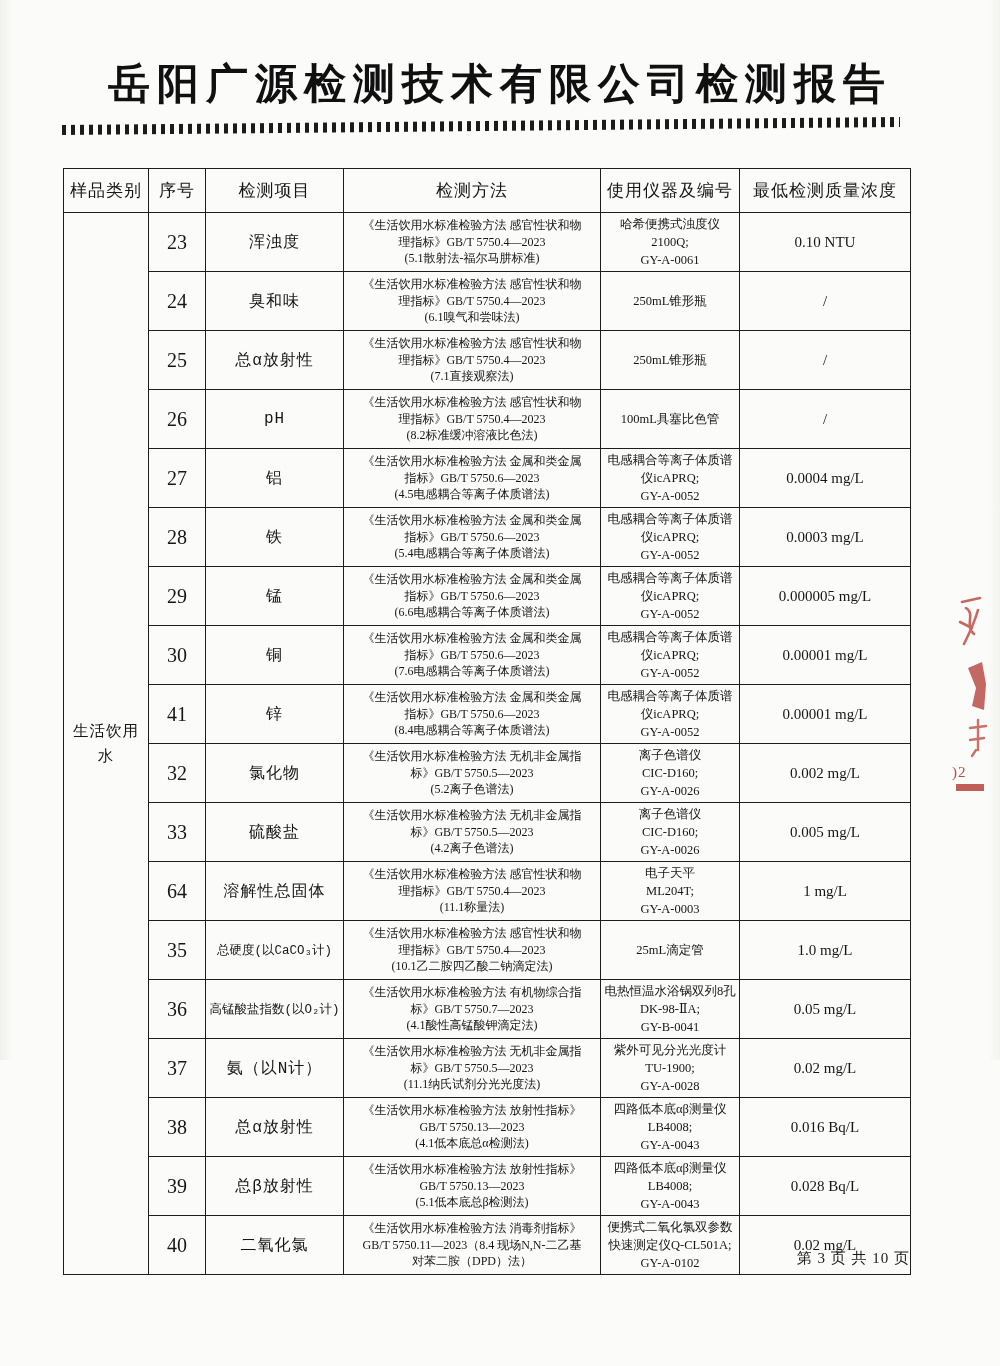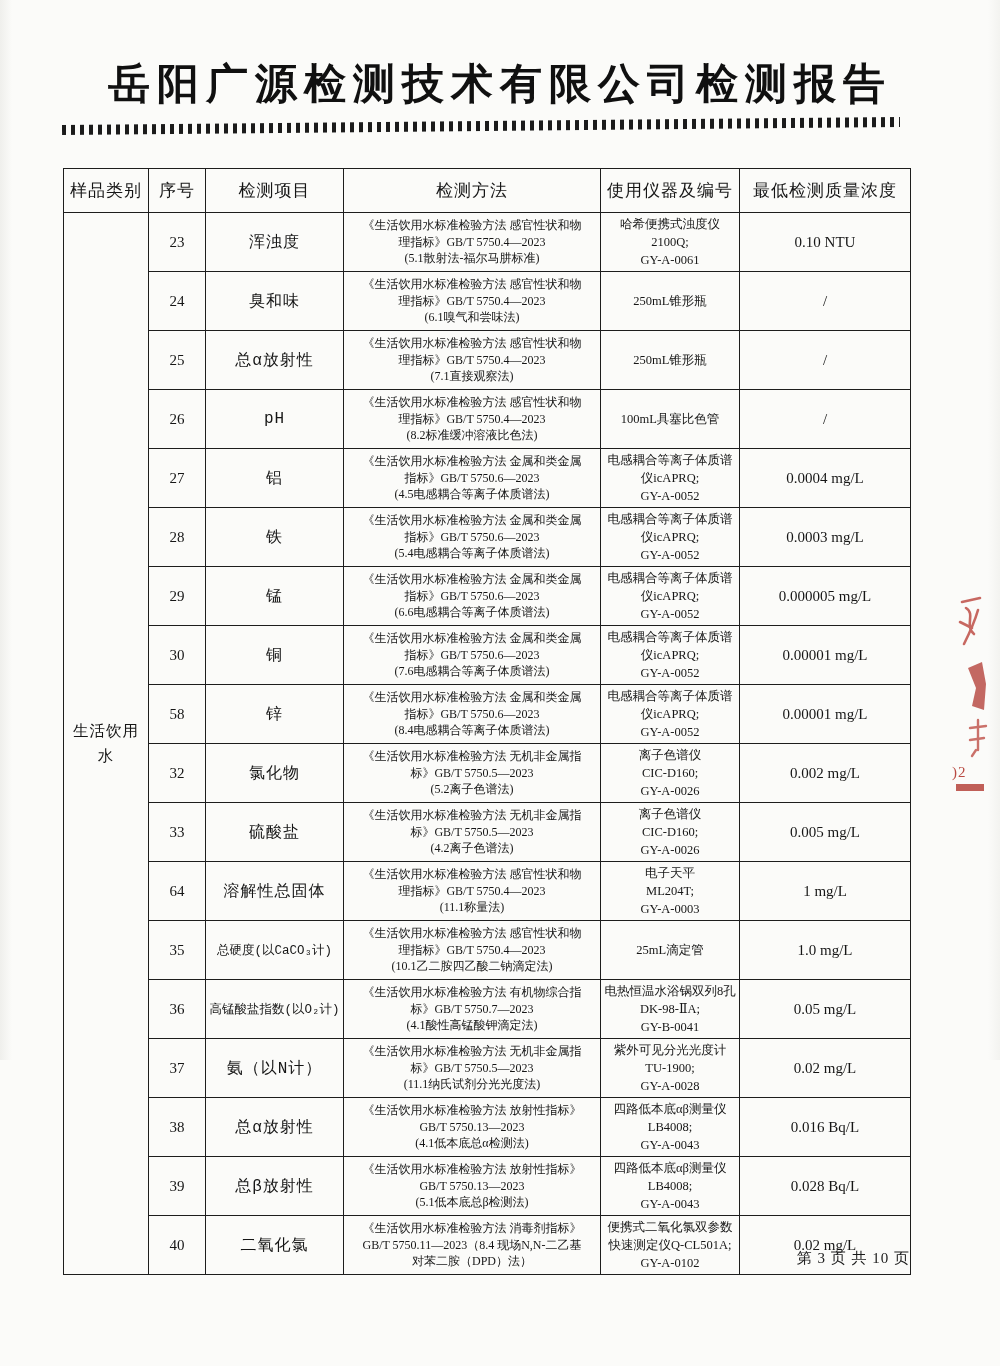--- a/index.html
+++ b/index.html
@@ -44,21 +44,21 @@
   }
   table.report th{
     height:41px;font-size:17px;font-weight:normal;
     letter-spacing:1px;
   }
   table.report tbody td{height:56px;}
   td.cat{
     font-size:15.5px;line-height:1.55;letter-spacing:1px;
     padding:0 10px;
   }
-  td.no{font-size:15px;}
+  td.no{font-size:20px;}
   td.item{font-size:16px;letter-spacing:1px;font-family:Liberation Mono, monospace;}
   td.item.small{font-size:12.5px;letter-spacing:0;}
   td.method{font-size:12px;padding:2px 3px;}
   td.method div{line-height:1.4;white-space:nowrap;}
   td.instr{font-size:12.5px;padding:2px 2px;}
   td.instr div{line-height:1.45;white-space:nowrap;}
   td.limit{font-size:15px;}
   
   .footer{
     position:absolute;top:1249px;left:63px;width:847px;
@@ -214,21 +214,21 @@
             <div>(7.6电感耦合等离子体质谱法)</div>
           </td>
           <td class="instr">
             <div>电感耦合等离子体质谱</div>
             <div>仪icAPRQ;</div>
             <div>GY-A-0052</div>
           </td>
           <td class="limit">0.00001 mg/L</td>
         </tr>
         <tr>
-          <td class="no">58</td>
+          <td class="no">41</td>
           <td class="item">锌</td>
           <td class="method">
             <div>《生活饮用水标准检验方法 金属和类金属</div>
             <div>指标》GB/T 5750.6—2023</div>
             <div>(8.4电感耦合等离子体质谱法)</div>
           </td>
           <td class="instr">
             <div>电感耦合等离子体质谱</div>
             <div>仪icAPRQ;</div>
             <div>GY-A-0052</div>

